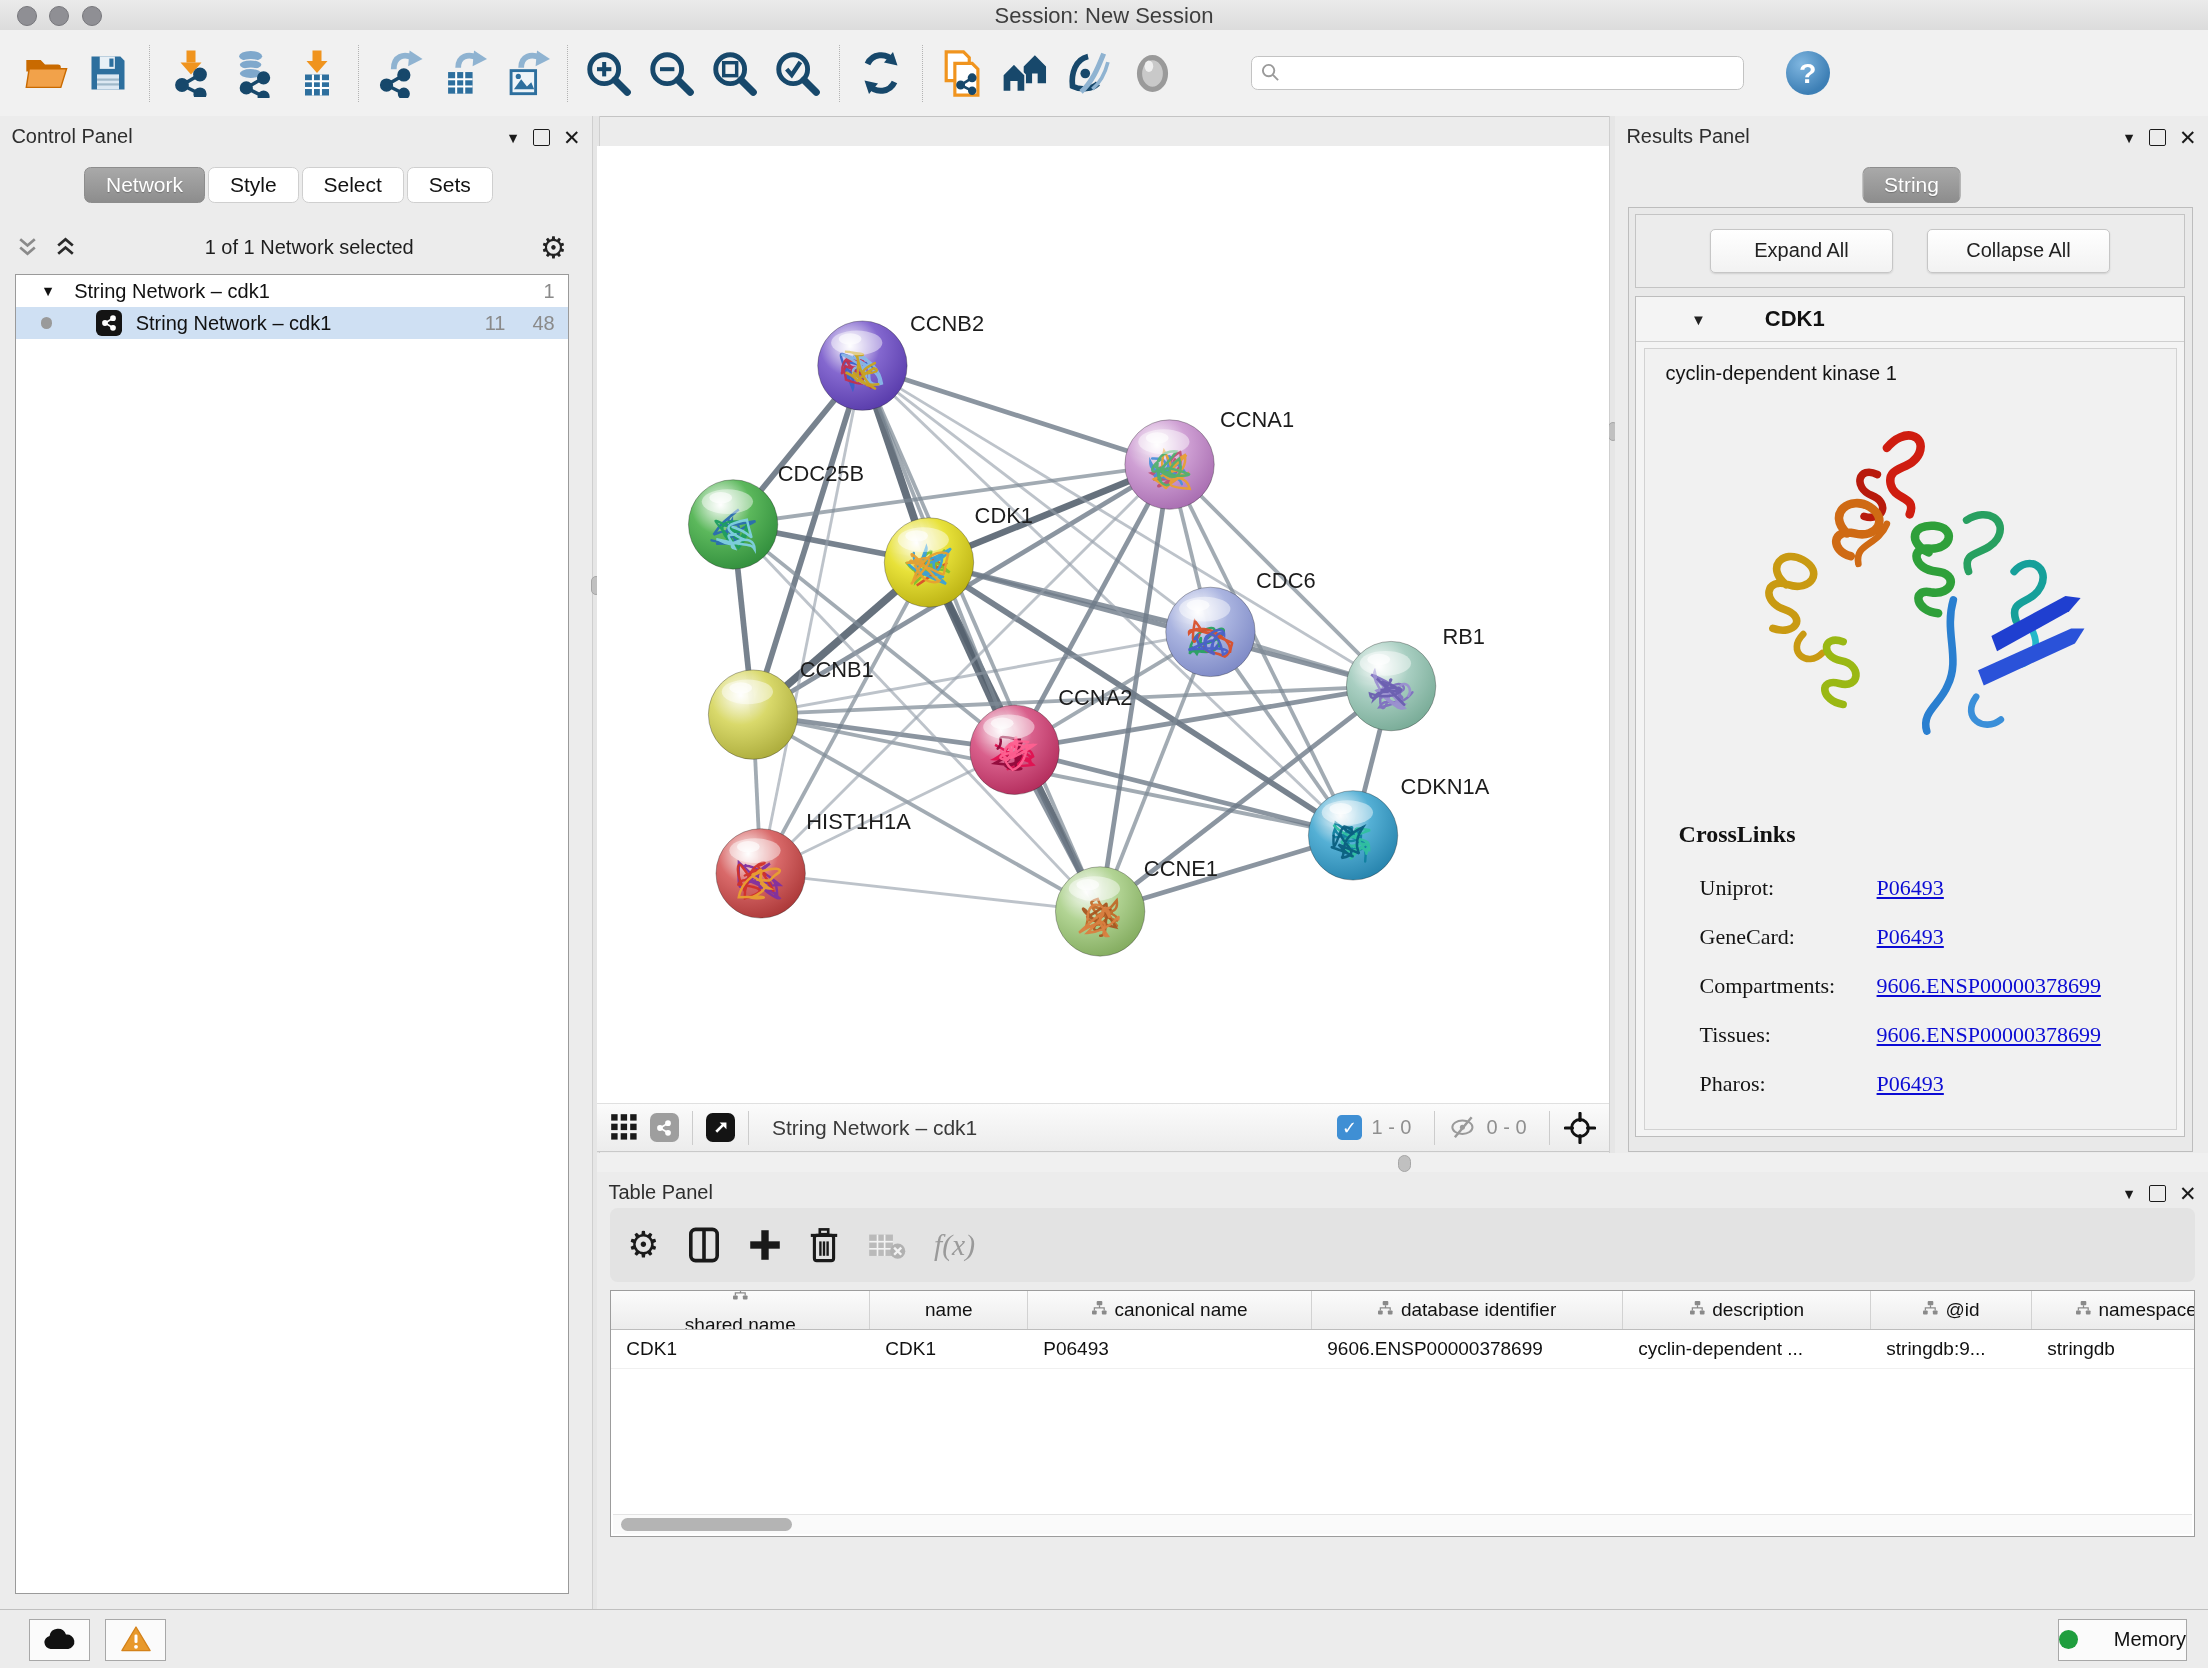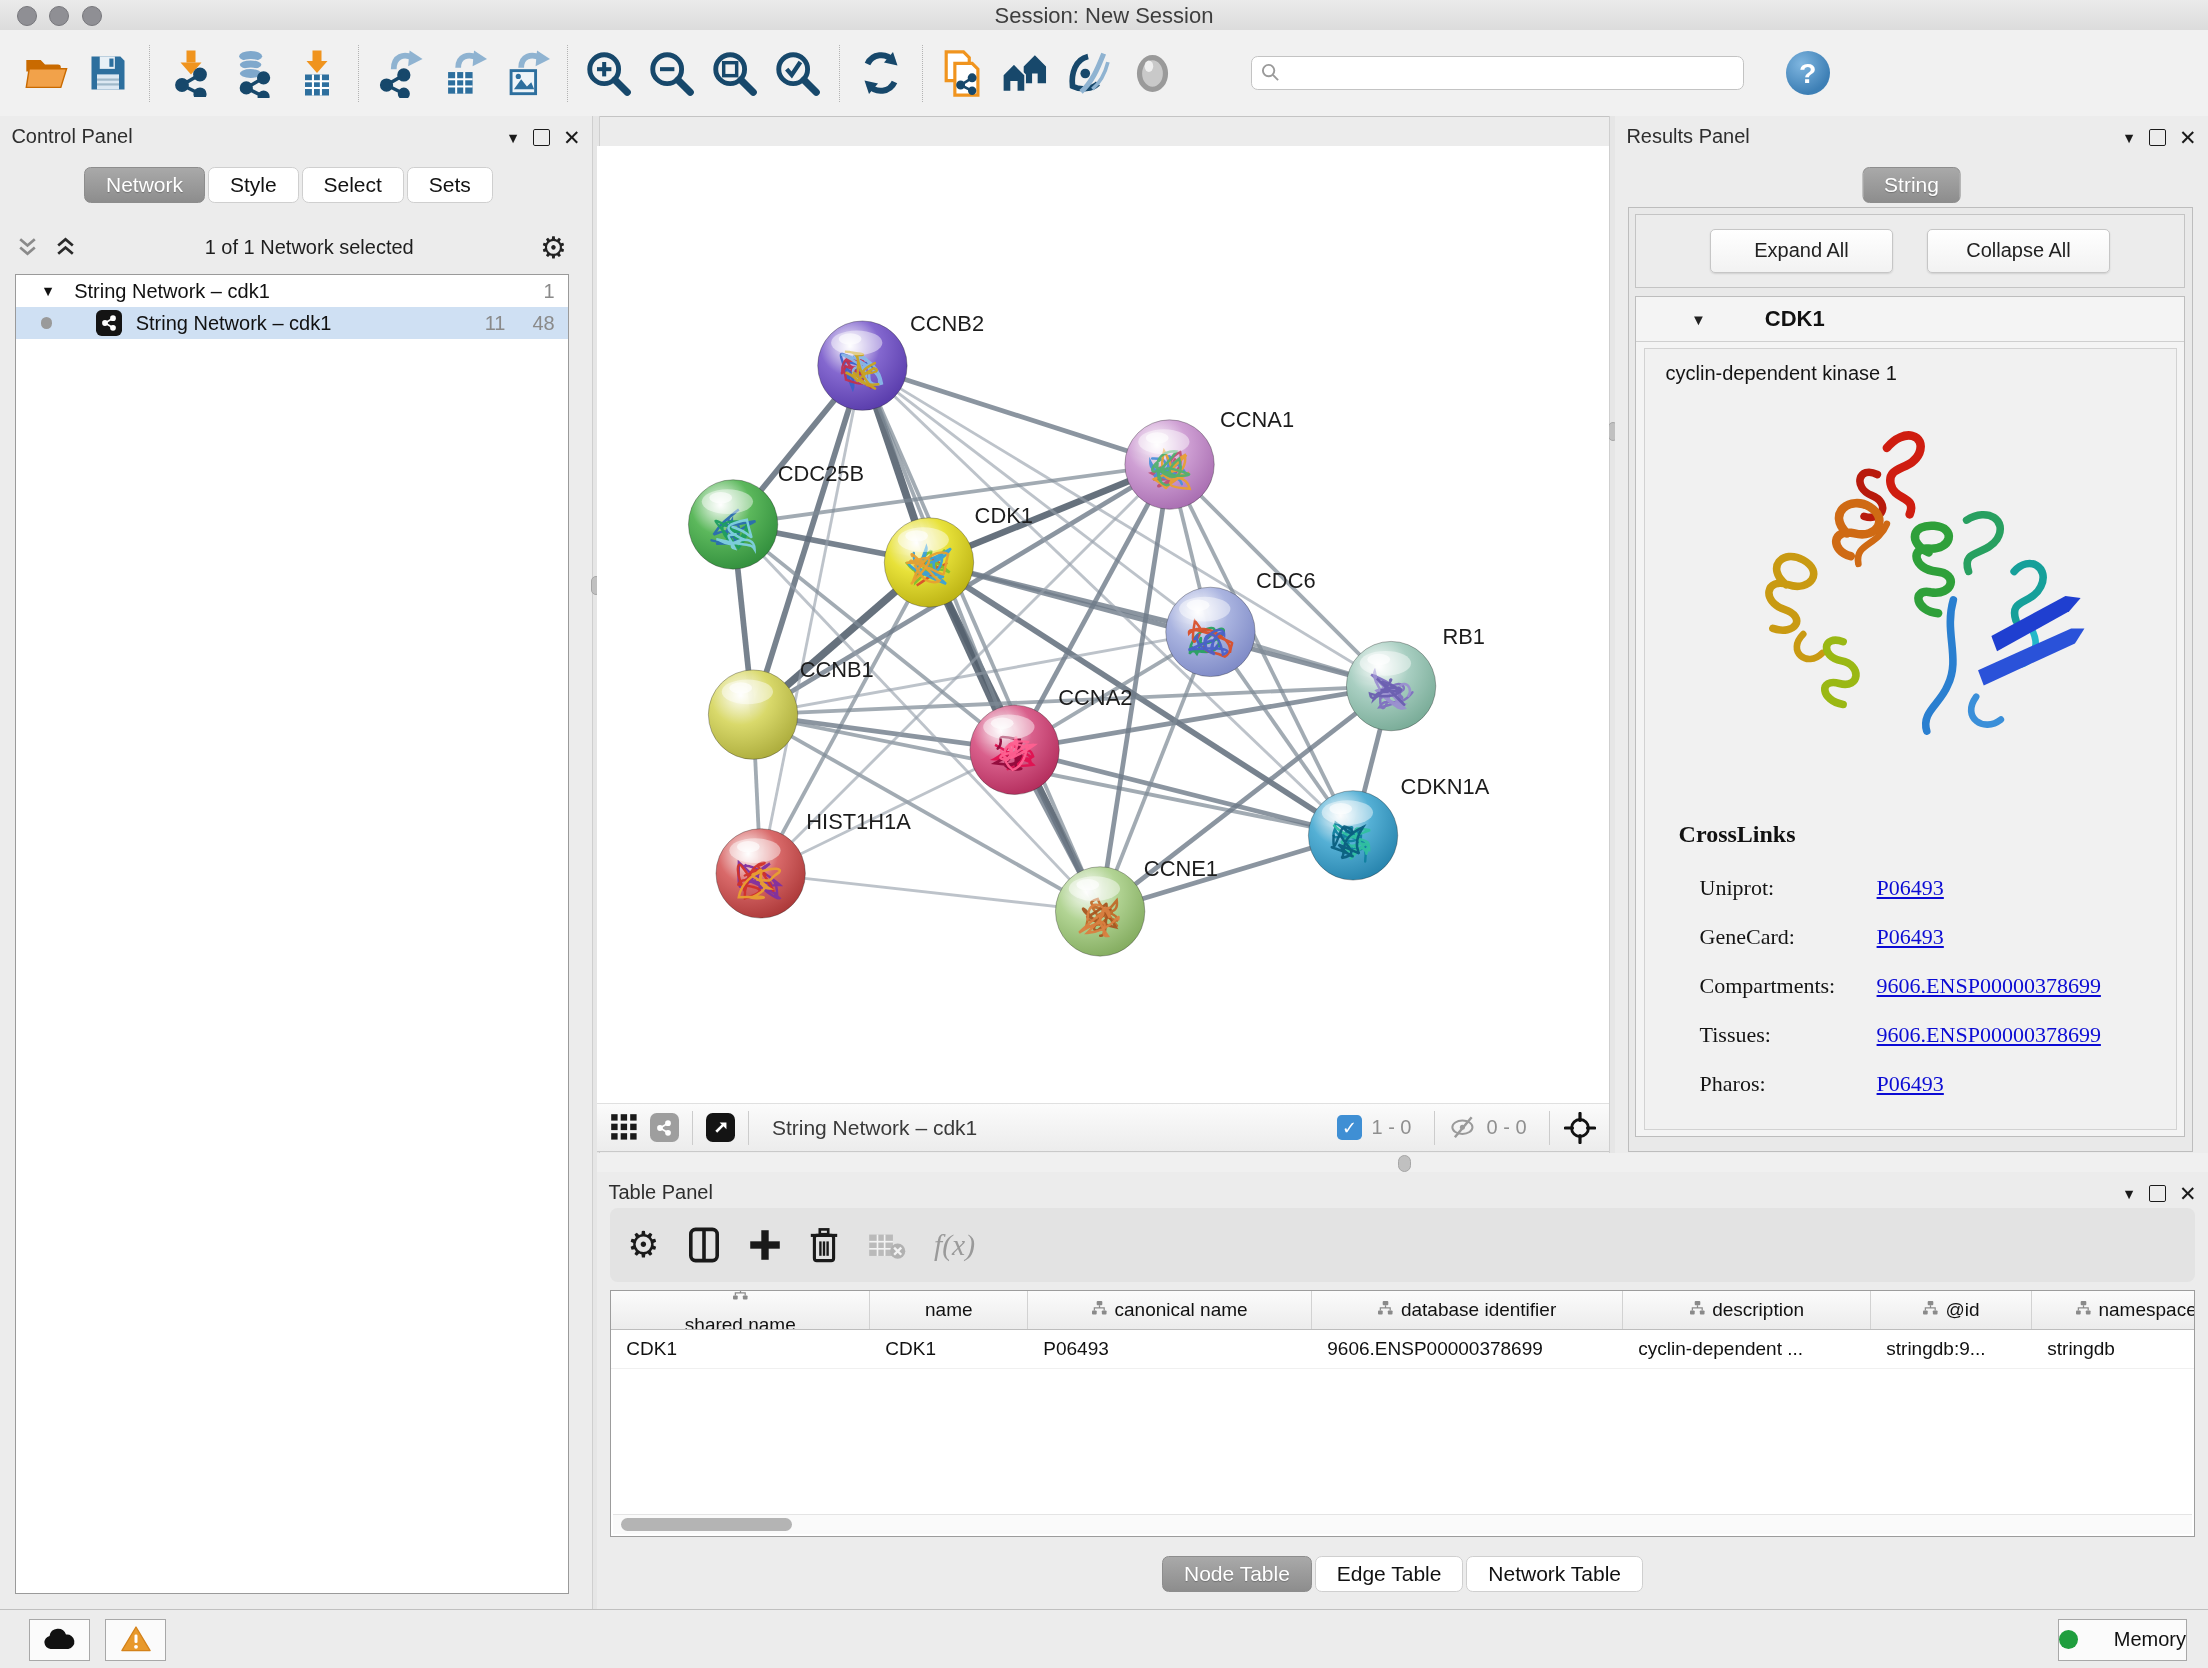--- a/index.html
+++ b/index.html
@@ -878,25 +878,20 @@
             <div class="td" style="width: 311px;">9606.ENSP00000378699</div>
             <div class="td" style="width: 248px;">cyclin-dependent ...</div>
             <div class="td" style="width: 161px;">stringdb:9...</div>
             <div class="td" style="width: 209px;">stringdb</div>
           </div>
         </div>
       <div id="hscroll">
         <div id="hthumb"></div>
       </div>
     </div>
-    <div id="tbl-tabs">
-        <div class="tab active">Node Table</div>
-        <div class="tab">Edge Table</div>
-        <div class="tab">Network Table</div>
-      </div>
   </div>
 
   <div id="statusbar" class="abs">
     <div class="sb-btn" style="left:28.5px">
       <svg width="34" height="25" viewBox="0 0 36 26">
         <path d="M9,23 a7,7 0 0 1 -1,-13.8 a9,9 0 0 1 17.4,-1.4 a6.4,6.4 0 0 1 2.4,15.2 z" fill="#111"></path>
       </svg>
     </div>
     <div class="sb-btn" style="left:105px">
       <svg width="32" height="28.5" viewBox="0 0 34 30">

